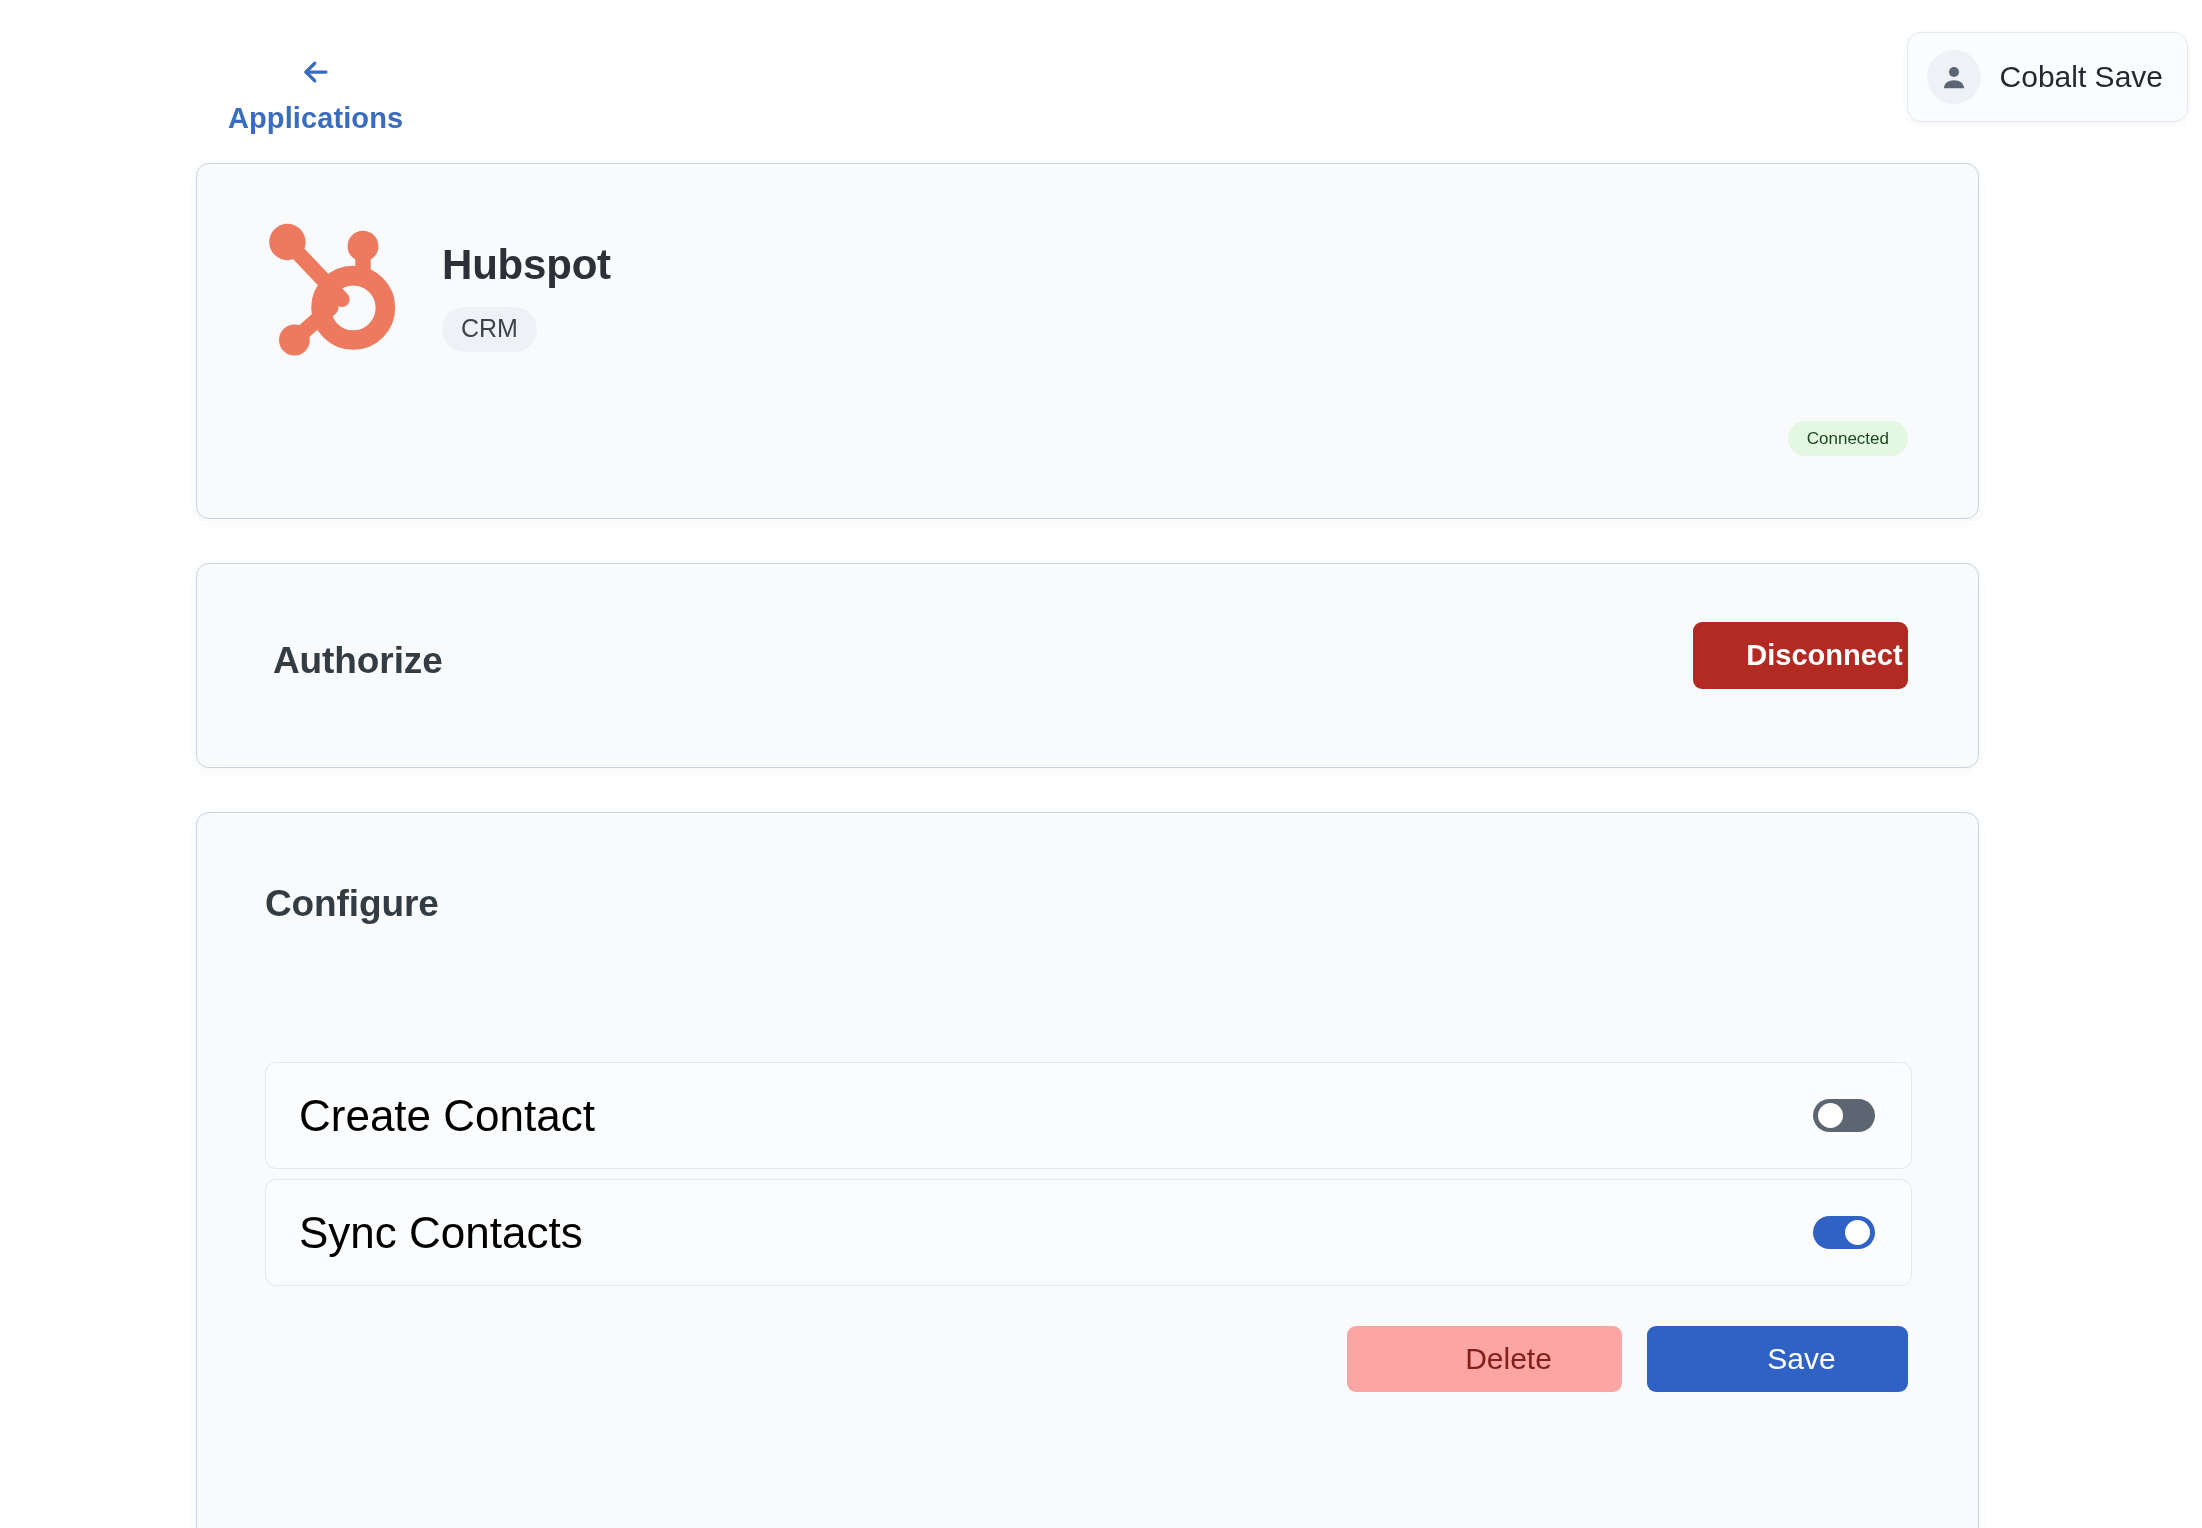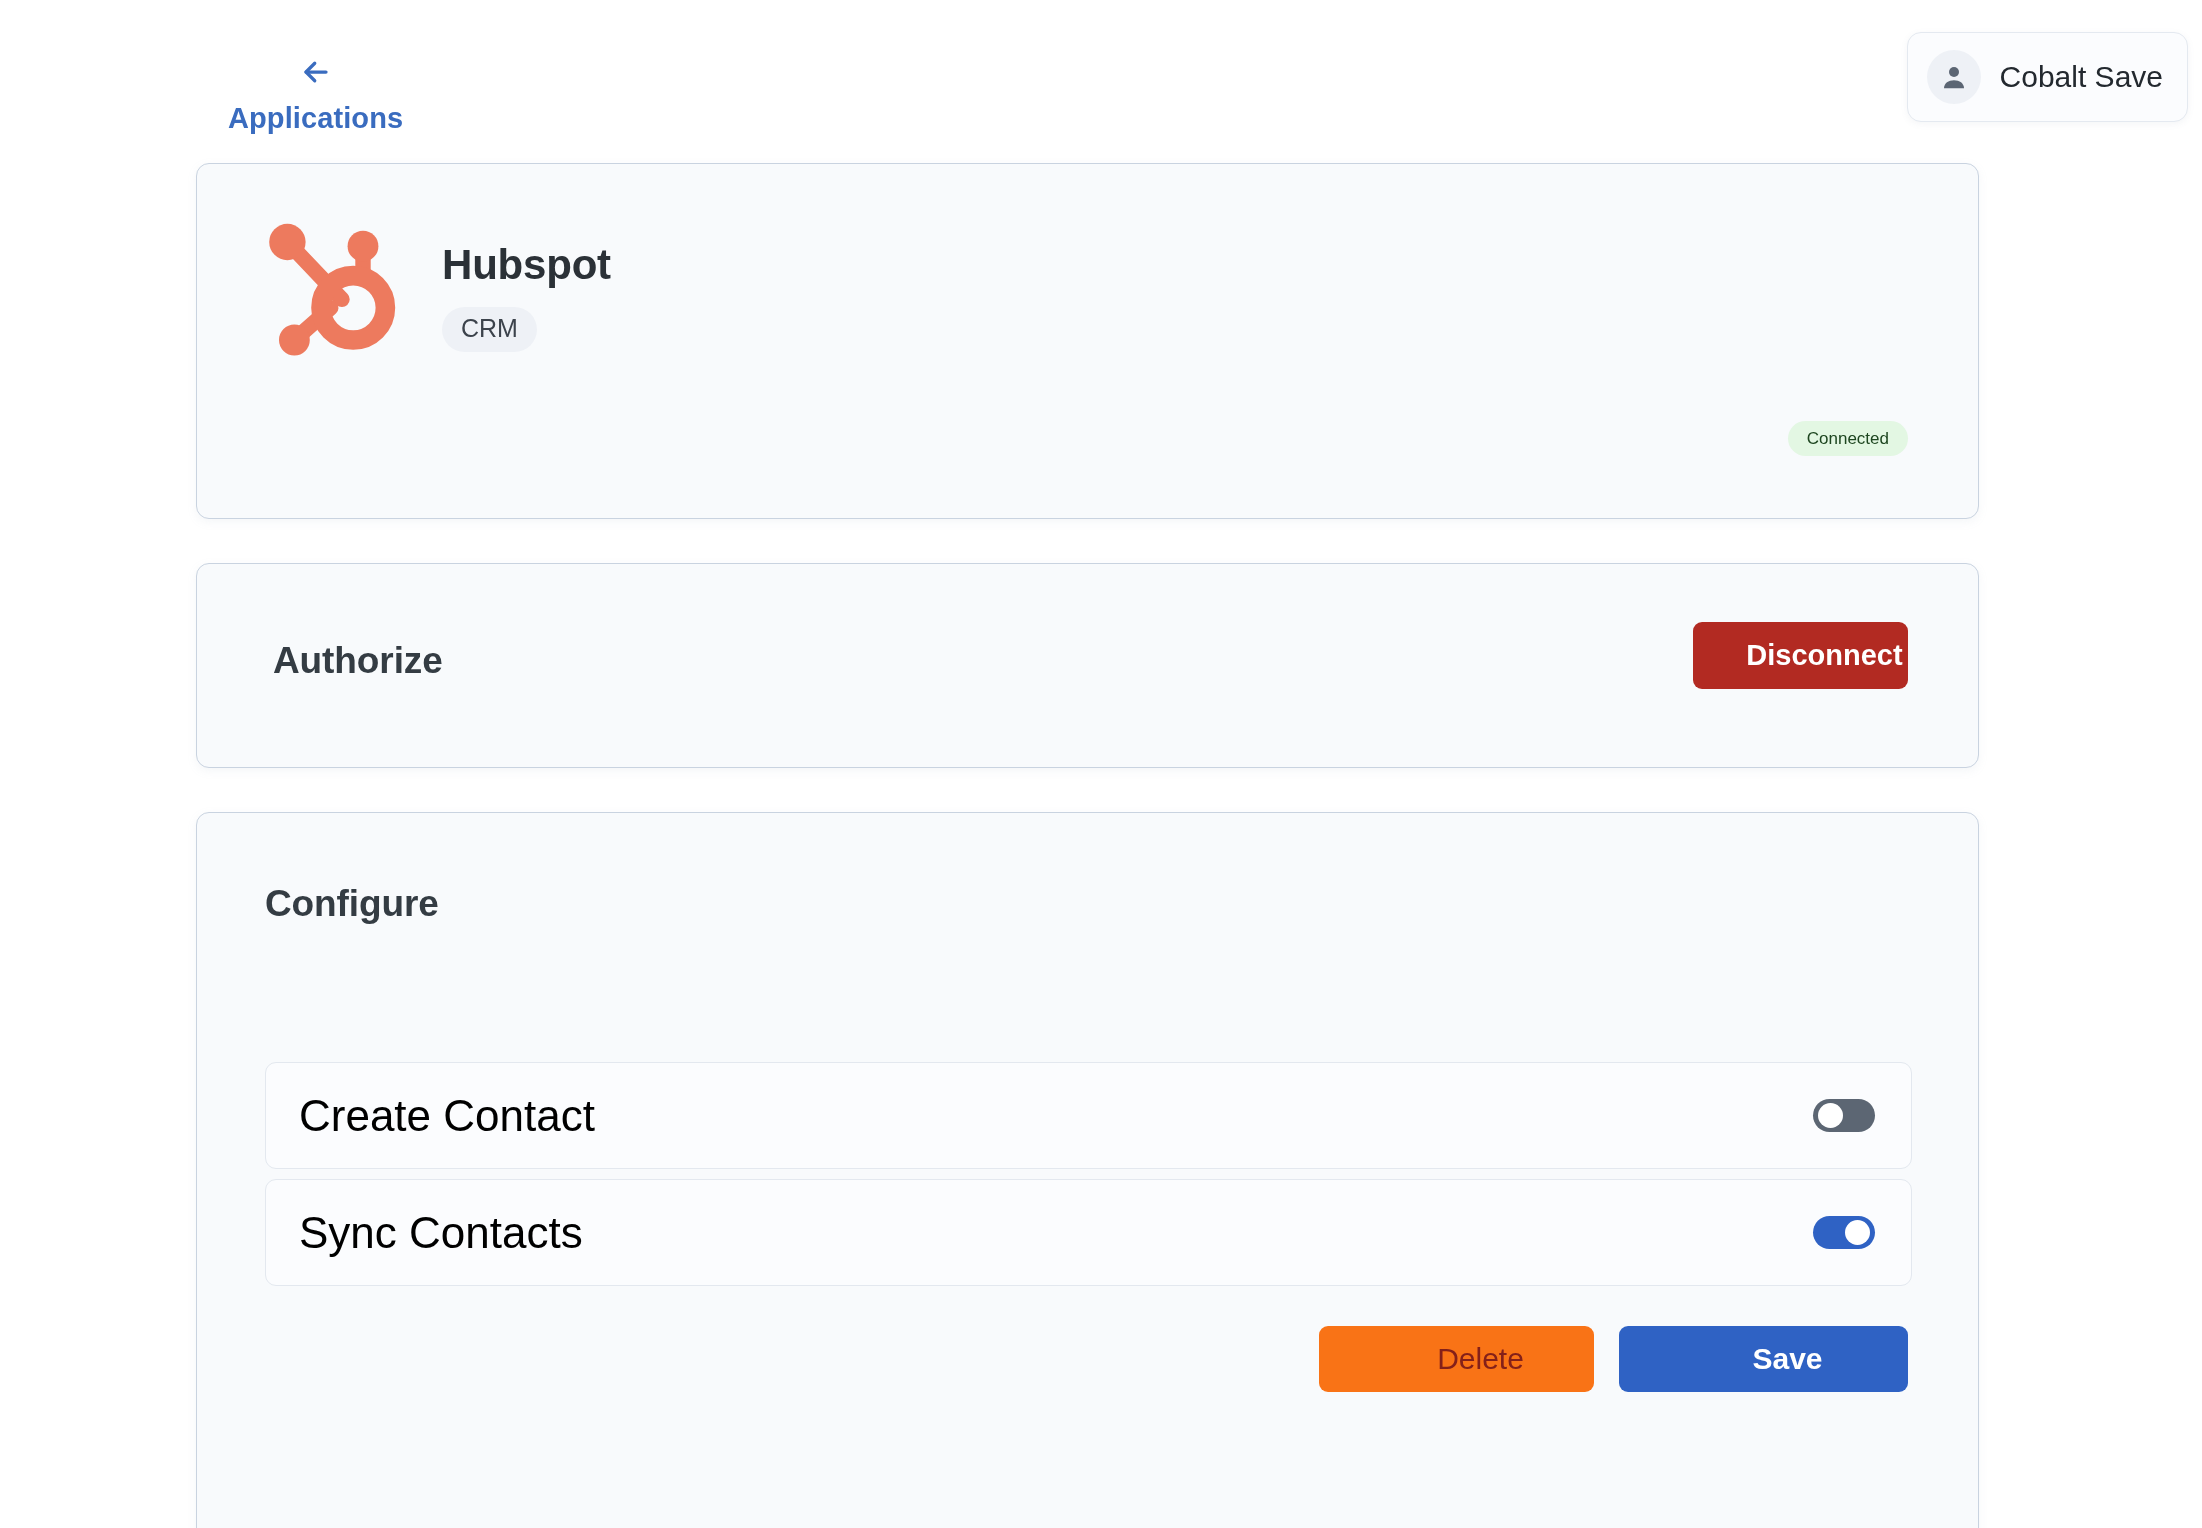--- a/index.html
+++ b/index.html
@@ -249,31 +249,31 @@
   .actions {
     position: absolute;
     right: 70px;
     top: 513px;
     display: flex;
     gap: 25px;
   }
   #btn-delete {
     width: 275px;
     height: 66px;
-    background: #f97316;
+    background: #fca5a5;
     color: #842019;
     font-weight: 400;
     font-size: 30px;
   }
   #btn-save {
-    width: 289px;
+    width: 261px;
     height: 66px;
     background: #2f62c4;
     color: #ffffff;
-    font-weight: 700;
+    font-weight: 400;
     font-size: 30px;
   }
 </style>
 </head>
 <body>
 
 <div class="page">
 
   <div class="topbar">
 

